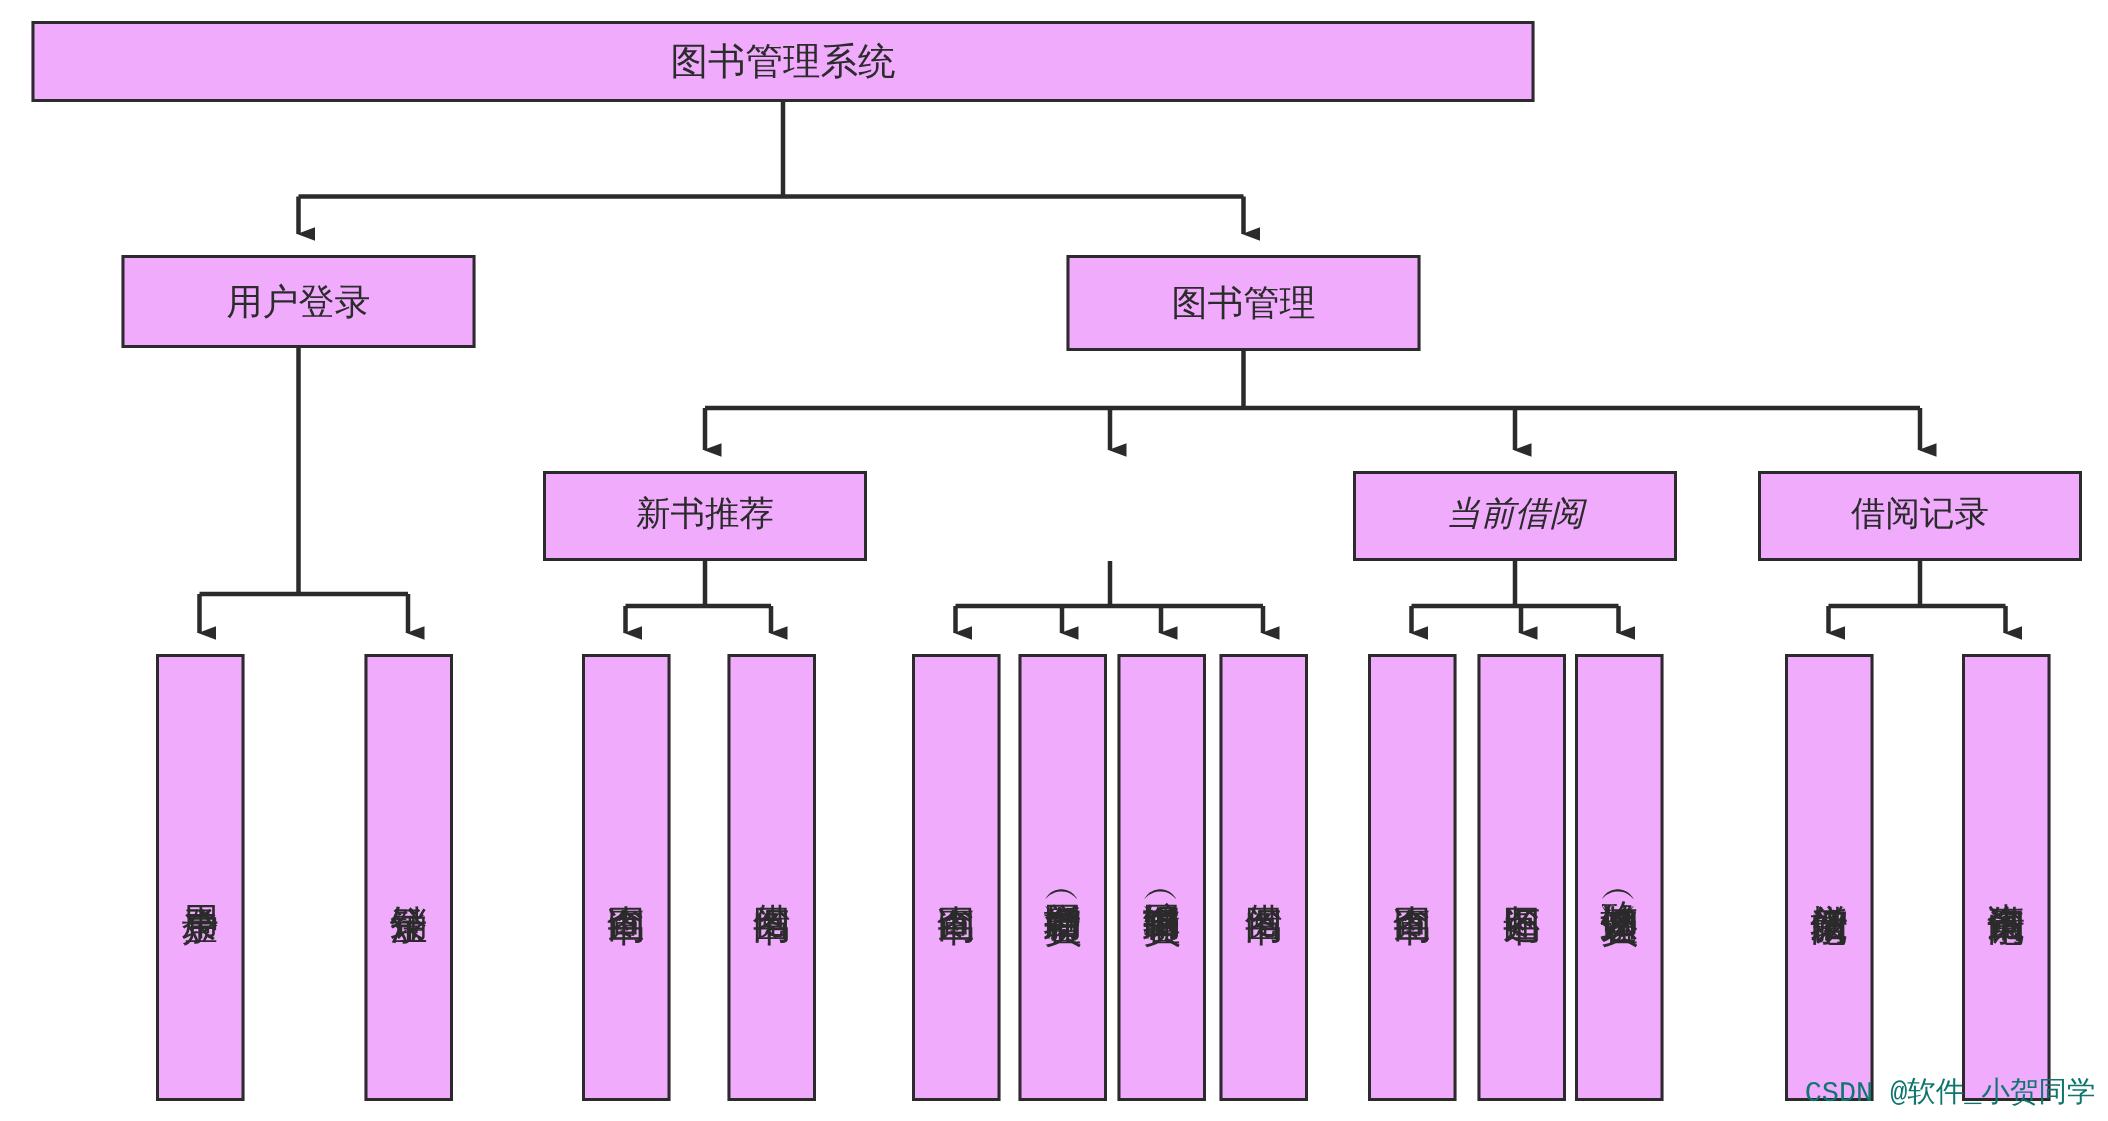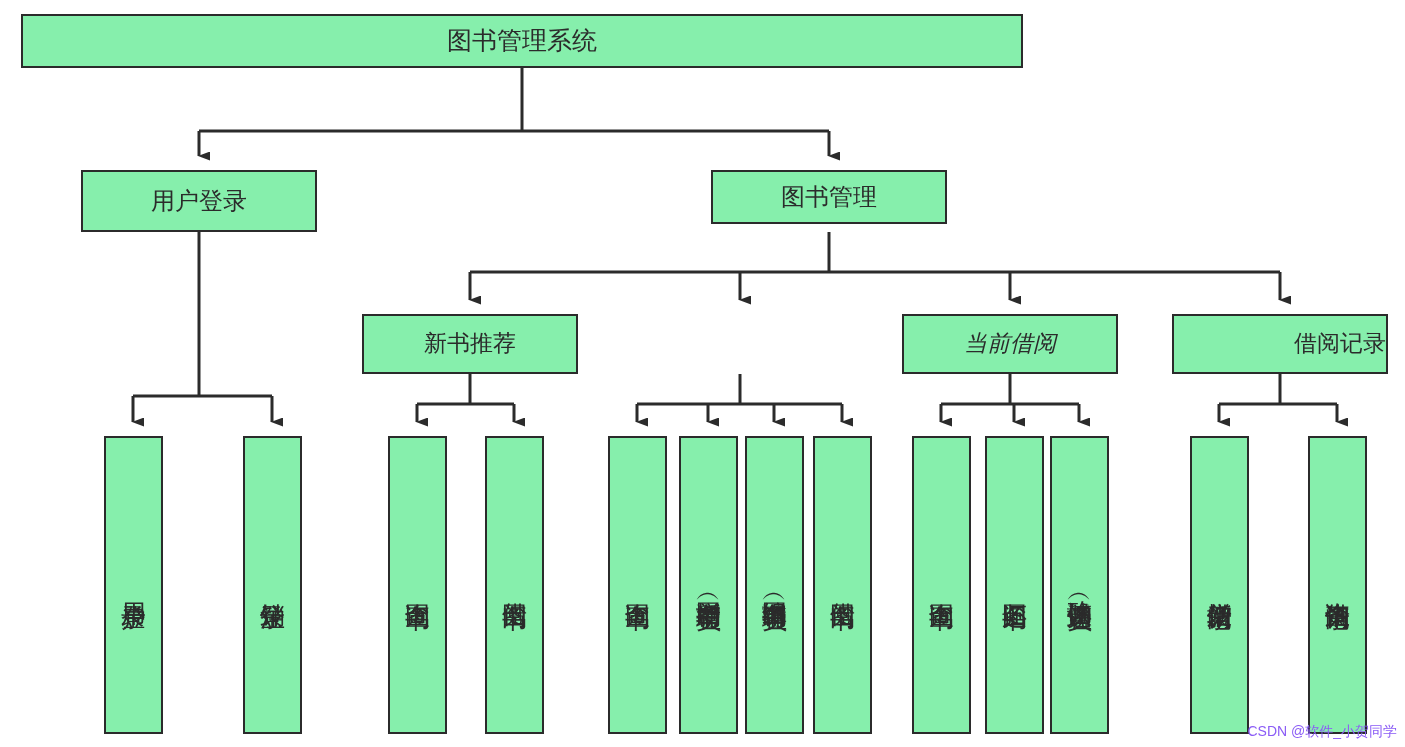--- a/index.html
+++ b/index.html
@@ -22,21 +22,21 @@
   svg#connectors {
     position: absolute;
     left: 0;
     top: 0;
     width: 1405px;
     height: 747px;
   }
   .node {
     position: absolute;
     box-sizing: border-box;
-    background: #86efac;
+    background: #f0abfc;
     border: 2px solid #2b2b2b;
     display: flex;
     align-items: center;
     justify-content: center;
     z-index: 2;
   }
   .node .label {
     color: #2b2b2b;
     line-height: 1.18;
     text-align: center;
@@ -52,25 +52,25 @@
     writing-mode: vertical-rl;
     text-orientation: upright;
     font-size: 25px;
     letter-spacing: 1px;
     line-height: 1;
   }
   .watermark {
     position: absolute;
     right: 8px;
     bottom: 6px;
-    font-size: 14px;
-    color: #8b5cf6;
+    font-size: 19px;
+    color: #0f766e;
     z-index: 5;
     white-space: nowrap;
-    font-family: Liberation Sans, sans-serif;
+    font-family: Liberation Mono, monospace;
   }
 </style>
 </head>
 <body>
 
 <div id="diagram-root">
 
   <svg id="connectors" viewBox="0 0 1405 747" xmlns="http://www.w3.org/2000/svg">
     <defs>
       <marker id="arrowhead" markerWidth="9" markerHeight="12" refX="4.5" refY="11" orient="auto" markerUnits="userSpaceOnUse">
@@ -136,31 +136,31 @@
     </g>
   </svg>
 
   <div class="node node-root" style="left: 21px; top: 14px; width: 1002px; height: 54px;">
     <span class="label">图书管理系统</span>
   </div>
 
   <div class="node node-l2" style="left: 81px; top: 170px; width: 236px; height: 62px;">
     <span class="label">用户登录</span>
   </div>
-  <div class="node node-l2" style="left: 711px; top: 170px; width: 236px; height: 54px;">
+  <div class="node node-l2" style="left: 711px; top: 170px; width: 236px; height: 64px;">
     <span class="label">图书管理</span>
   </div>
 
   <div class="node node-l3" style="left: 362px; top: 314px; width: 216px; height: 60px;">
     <span class="label">新书推荐</span>
   </div>
   <div class="node node-l3" style="left: 902px; top: 314px; width: 216px; height: 60px; font-style: italic;">
     <span class="label">当前借阅</span>
   </div>
-  <div class="node node-l3" style="left: 1172px; top: 314px; width: 216px; height: 60px; justify-content: flex-end;">
+  <div class="node node-l3" style="left: 1172px; top: 314px; width: 216px; height: 60px;">
     <span class="label">借阅记录</span>
   </div>
 
   <div class="node node-leaf" style="left: 104px; top: 436px; width: 59px; height: 298px;">
     <span class="label">用户登录</span>
   </div>
   <div class="node node-leaf" style="left: 243px; top: 436px; width: 59px; height: 298px;">
     <span class="label">注销登录</span>
   </div>
   <div class="node node-leaf" style="left: 388px; top: 436px; width: 59px; height: 298px;">

